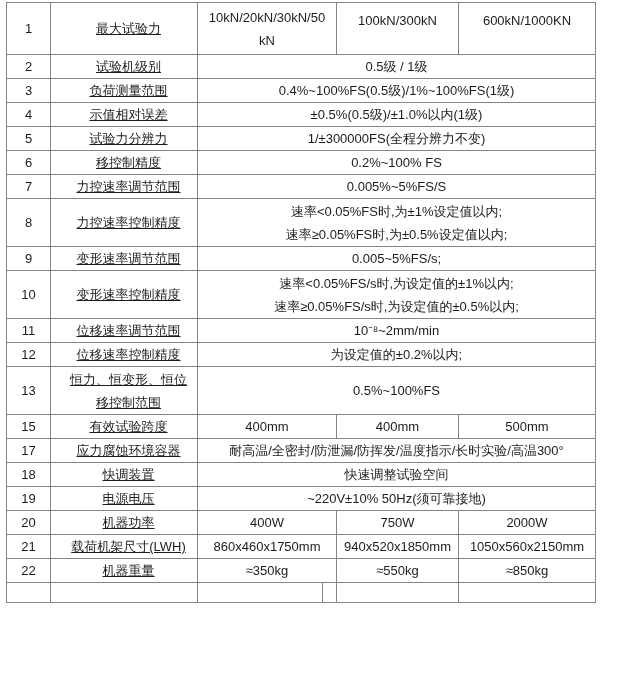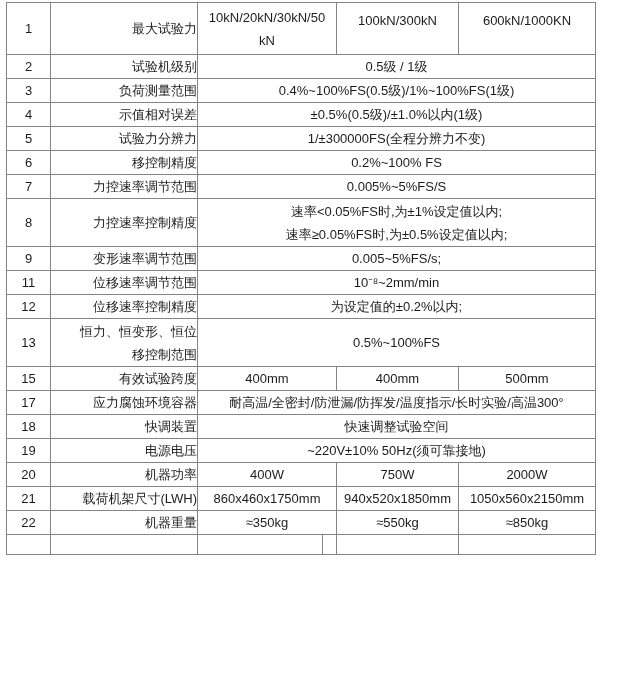--- a/index.html
+++ b/index.html
@@ -22,22 +22,23 @@
     color: #1c1c1c;
     text-align: center;
     vertical-align: middle;
     padding: 0;
     line-height: 23px;
     white-space: pre-line;
     overflow: hidden;
     font-family: "Liberation Sans", sans-serif;
   }
   td.lbl {
-    text-align: right;
+    text-align: center;
     padding-left: 9px;
+    text-decoration: underline;
   }
   td.top {
     vertical-align: top;
     padding-top: 6px;
   }
   tr.h52 { height: 52px; }
   tr.h48 { height: 48px; }
   tr.h24 { height: 24px; }
   tr.h20 { height: 20px; }
 </style>
@@ -106,20 +107,26 @@
     <td class="val" colspan="4">速率&lt;0.05%FS时,为±1%设定值以内;
 速率≥0.05%FS时,为±0.5%设定值以内;</td>
   </tr>
 
   <tr class="h24">
     <td class="num">9</td>
     <td class="lbl">变形速率调节范围</td>
     <td class="val" colspan="4">0.005~5%FS/s;</td>
   </tr>
 
+  <tr class="h48">
+    <td class="num">10</td>
+    <td class="lbl">变形速率控制精度</td>
+    <td class="val" colspan="4">速率&lt;0.05%FS/s时,为设定值的±1%以内;
+速率≥0.05%FS/s时,为设定值的±0.5%以内;</td>
+  </tr>
 
   <tr class="h24">
     <td class="num">11</td>
     <td class="lbl">位移速率调节范围</td>
     <td class="val" colspan="4">10⁻⁸~2mm/min</td>
   </tr>
 
   <tr class="h24">
     <td class="num">12</td>
     <td class="lbl">位移速率控制精度</td>

